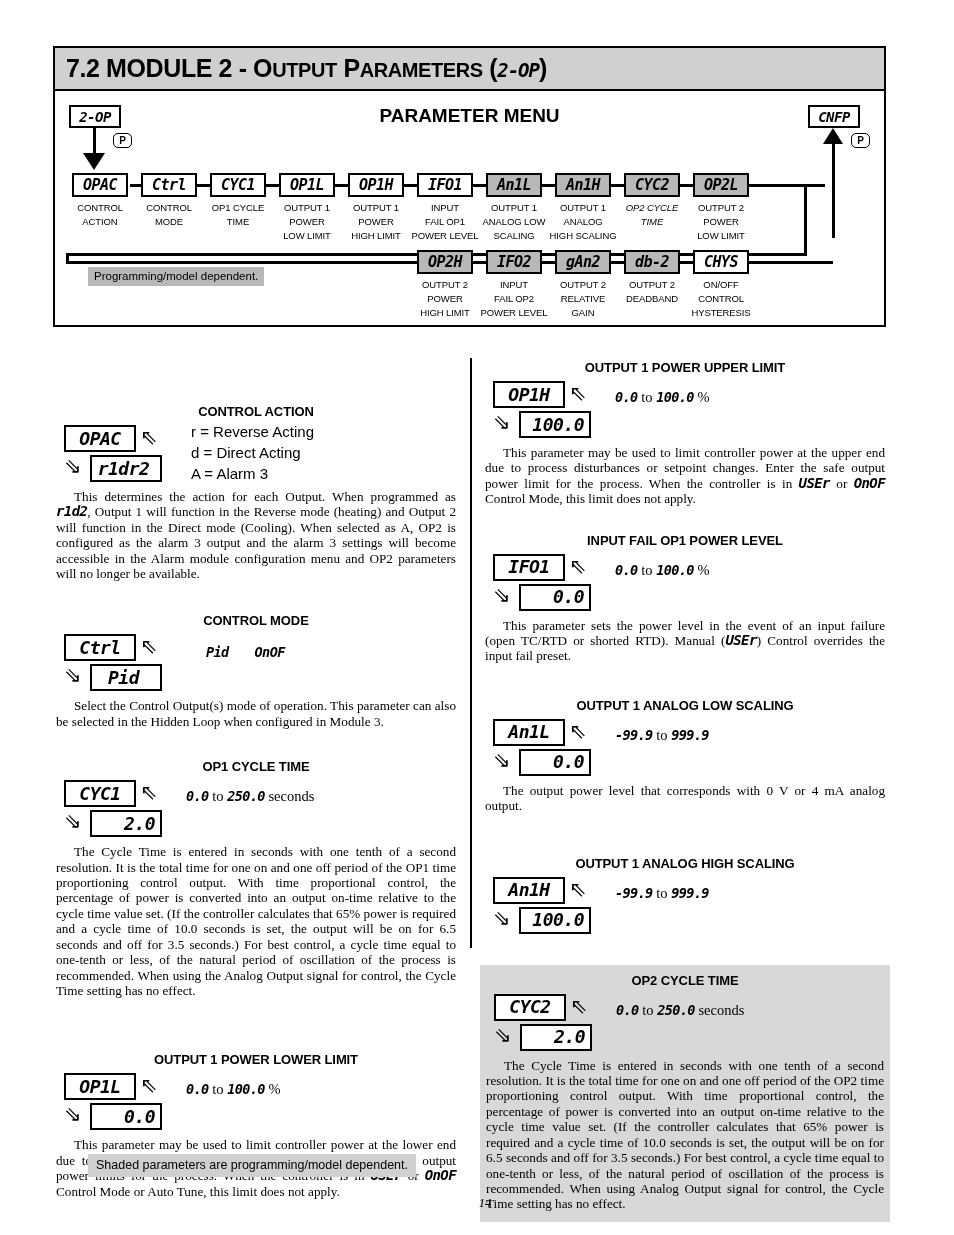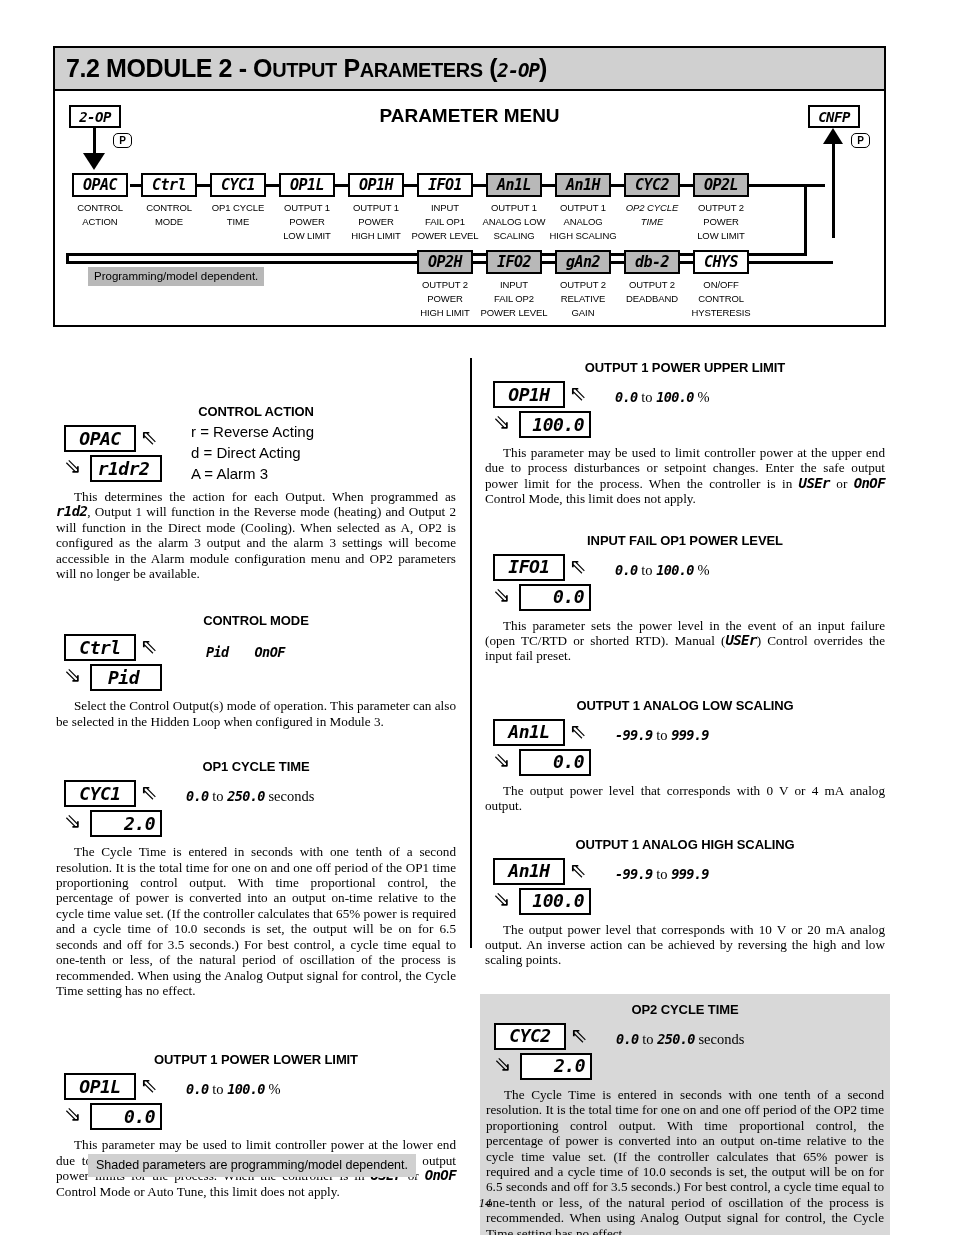--- a/index.html
+++ b/index.html
@@ -349,30 +349,29 @@
     <div class="param">
       <div class="seg pname">An1L</div>
       <div class="arr-ul">⇖</div>
       <div class="arr-dr">⇘</div>
       <div class="seg pvalue">0.0</div>
       <div class="range"><span class="sv">-99.9</span><span> to </span><span class="sv">999.9</span></div>
     </div>
     <div class="body" style="text-indent:18px;">The output power level that corresponds with 0 V or 4 mA analog output.</div>
   </div>
 
-  <div class="section" style="margin-top:23px;">
+  <div class="section" style="margin-top:42px;">
     <div class="sec-title">OUTPUT 1 ANALOG HIGH SCALING</div>
     <div class="param">
       <div class="seg pname">An1H</div>
       <div class="arr-ul">⇖</div>
       <div class="arr-dr">⇘</div>
       <div class="seg pvalue">100.0</div>
       <div class="range"><span class="sv">-99.9</span><span> to </span><span class="sv">999.9</span></div>
     </div>
-    <div class="body" style="text-indent:18px;">The output power level that corresponds with 10 V or 20 mA analog output. An inverse action can be achieved by reversing the high and low scaling points.</div>
   </div>
 
   <div class="section sec-shaded" style="margin-top:26px; margin-left:-5px; width:410px;">
     <div class="sec-title">OP2 CYCLE TIME</div>
     <div class="param">
       <div class="seg pname">CYC2</div>
       <div class="arr-ul">⇖</div>
       <div class="arr-dr">⇘</div>
       <div class="seg pvalue">2.0</div>
       <div class="range"><span class="sv">0.0</span><span> to </span><span class="sv">250.0</span><span> seconds</span></div>

